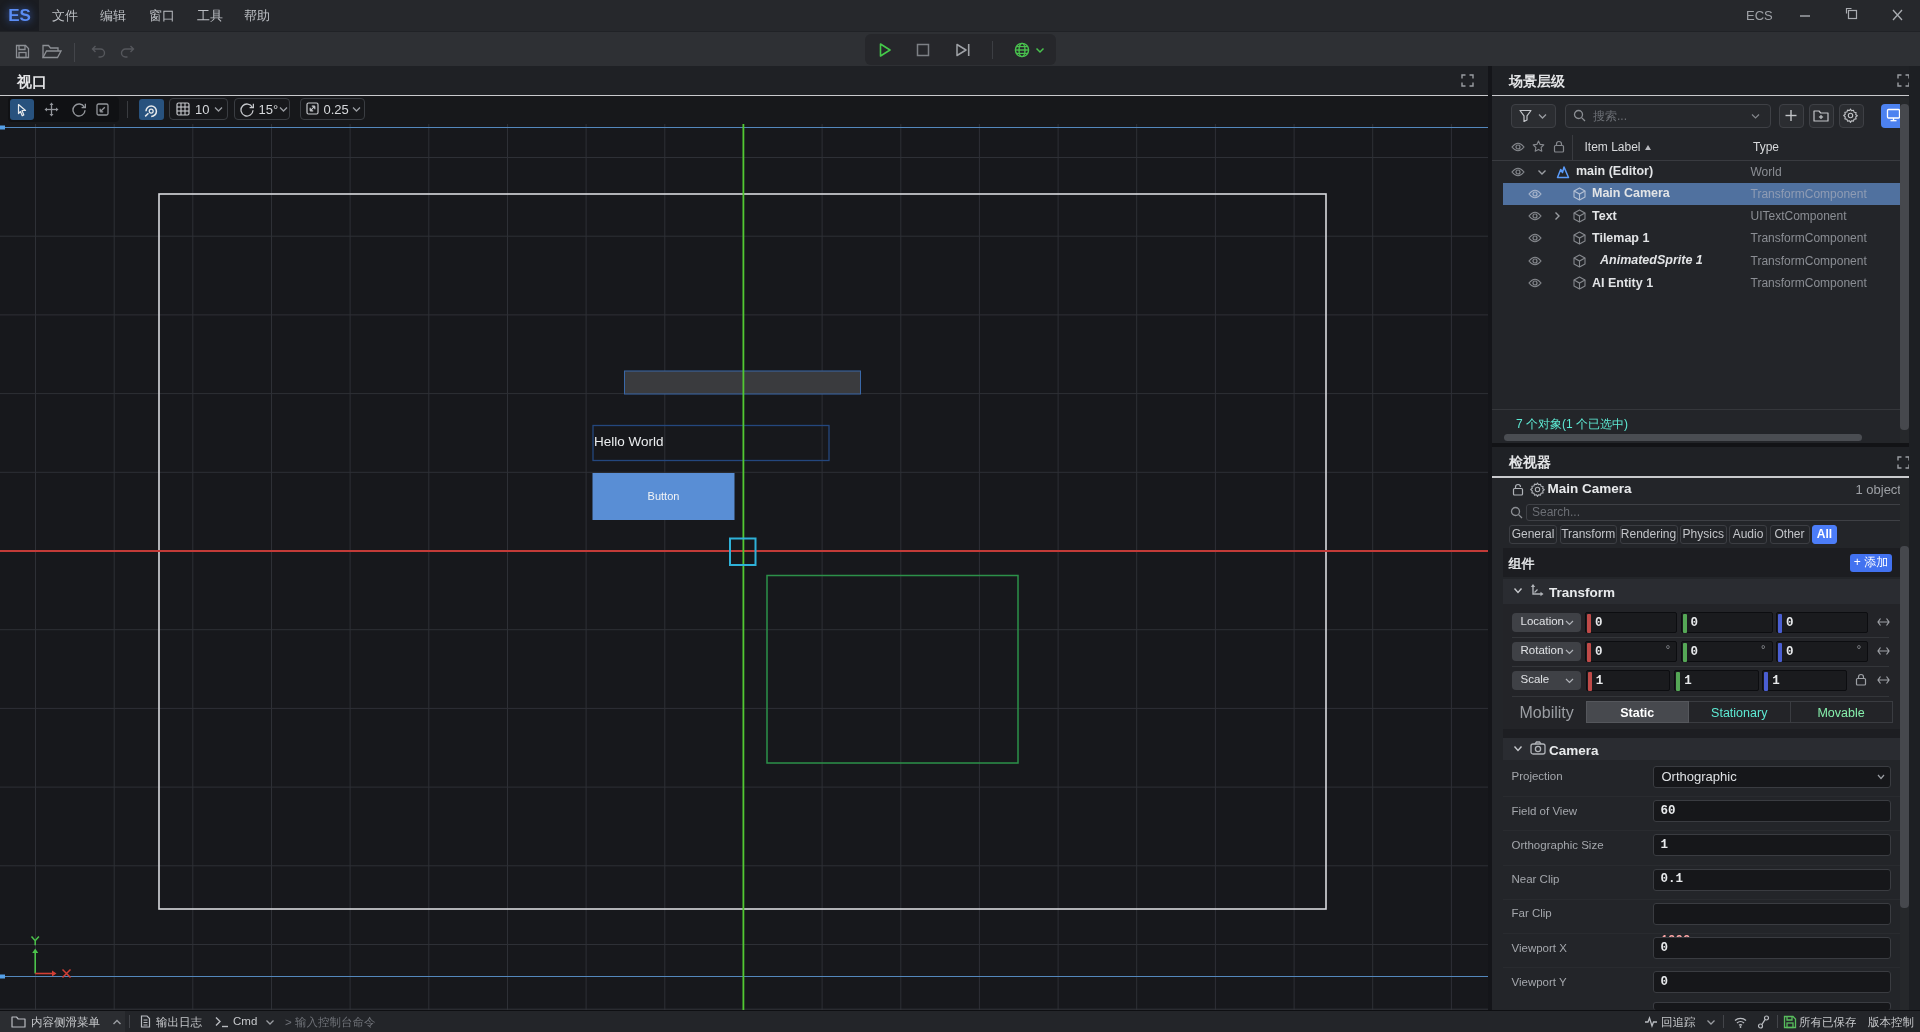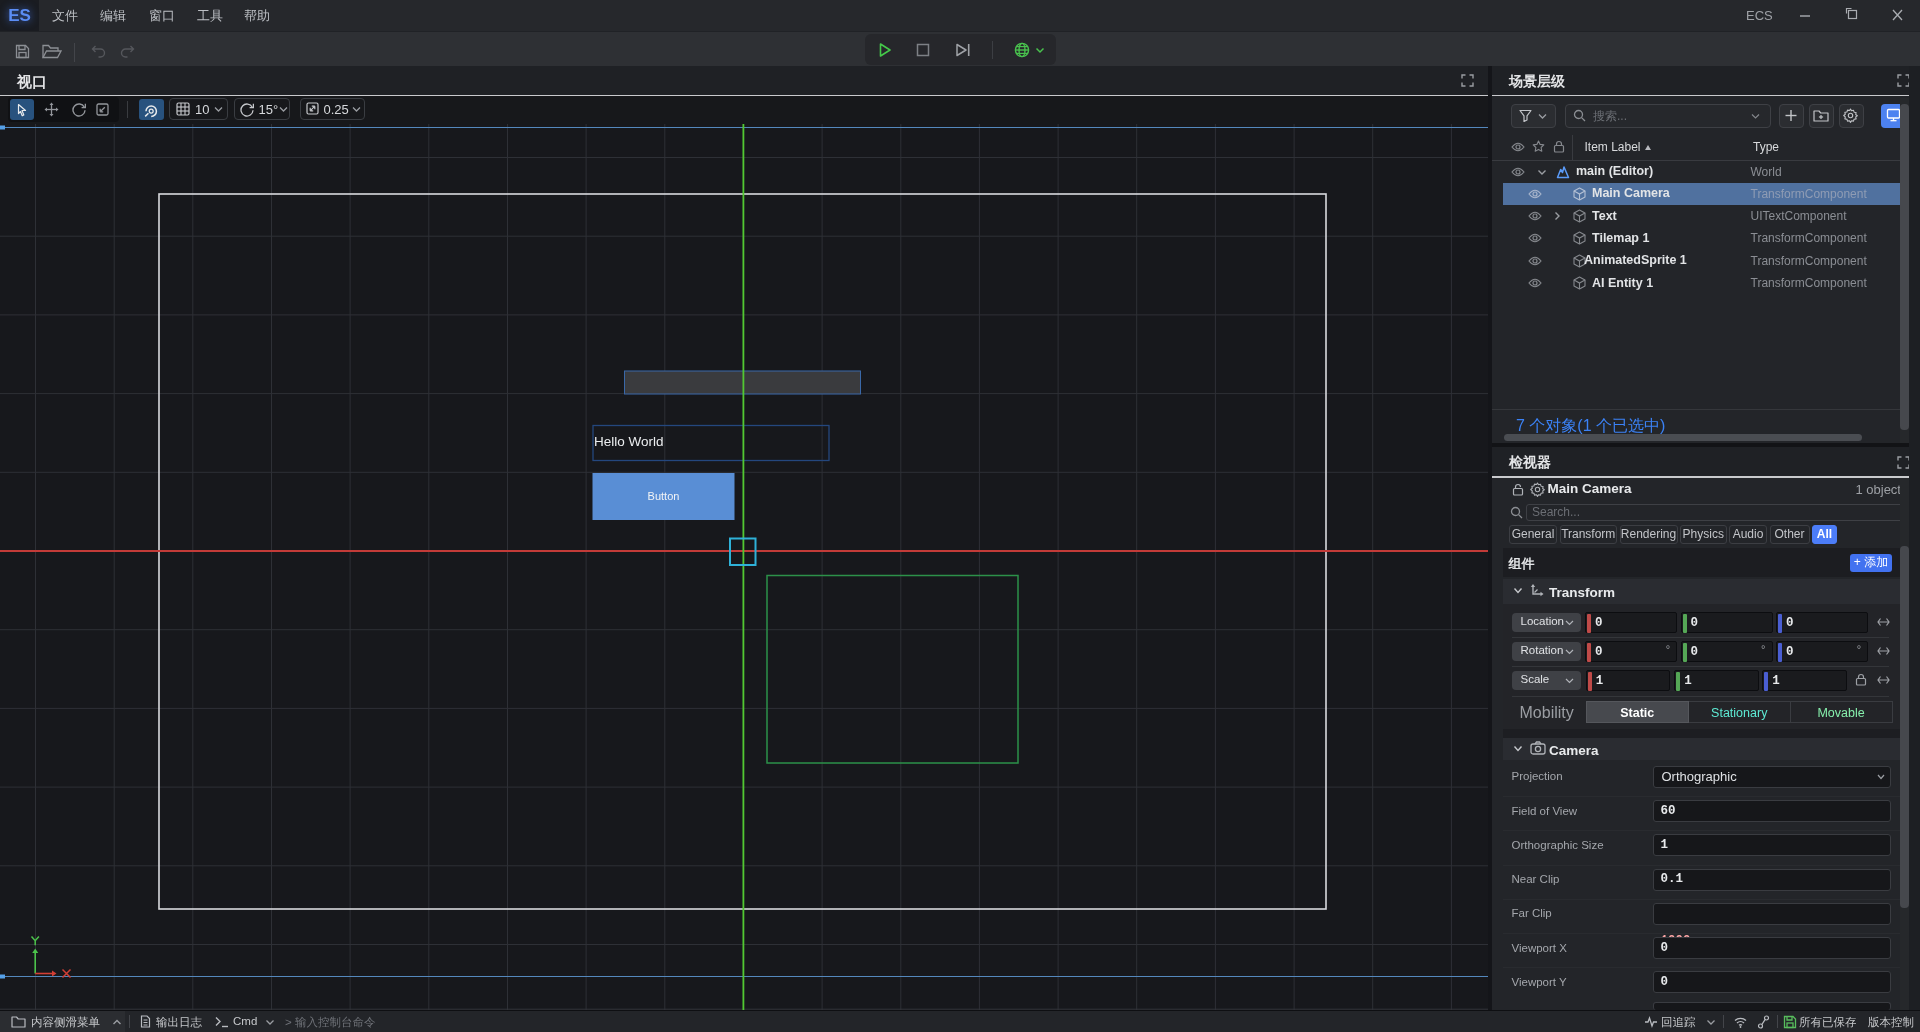--- a/index.html
+++ b/index.html
@@ -372,35 +372,35 @@
 <div class="abs rowtxt" style="left:100px;top:164.9px;">Tilemap 1</div>
 <div class="abs typetxt" style="left:258.5px;top:165.4px;">TransformComponent</div>
 <svg class="abs" style="left:36px;top:188.7px" width="14" height="12" viewBox="0 0 14 12">
         <path d="M1 6 Q7 -1.5 13 6 Q7 13.5 1 6 Z" fill="none" stroke="#85888d" stroke-width="1.2"></path>
         <circle cx="7" cy="6" r="2" fill="none" stroke="#85888d" stroke-width="1.2"></circle>
       </svg>
 <svg class="abs" style="left:81px;top:187.7px" width="13" height="14" viewBox="0 0 13 14">
         <path d="M6.5 1 L12 4 v6 L6.5 13 L1 10 V4 Z" fill="none" stroke="#85888d" stroke-width="1.1" stroke-linejoin="round"></path>
         <path d="M1 4 L6.5 7 L12 4 M6.5 7 V13" fill="none" stroke="#85888d" stroke-width="1.1"></path>
       </svg>
-<div class="abs rowtxt" style="left:92px;top:187.2px;">AnimatedSprite 1</div>
+<div class="abs rowtxt" style="left:108px;top:187.2px;font-style:italic;">AnimatedSprite 1</div>
 <div class="abs typetxt" style="left:258.5px;top:187.7px;">TransformComponent</div>
 <svg class="abs" style="left:36px;top:211.0px" width="14" height="12" viewBox="0 0 14 12">
         <path d="M1 6 Q7 -1.5 13 6 Q7 13.5 1 6 Z" fill="none" stroke="#85888d" stroke-width="1.2"></path>
         <circle cx="7" cy="6" r="2" fill="none" stroke="#85888d" stroke-width="1.2"></circle>
       </svg>
 <svg class="abs" style="left:81px;top:210.0px" width="13" height="14" viewBox="0 0 13 14">
         <path d="M6.5 1 L12 4 v6 L6.5 13 L1 10 V4 Z" fill="none" stroke="#85888d" stroke-width="1.1" stroke-linejoin="round"></path>
         <path d="M1 4 L6.5 7 L12 4 M6.5 7 V13" fill="none" stroke="#85888d" stroke-width="1.1"></path>
       </svg>
 <div class="abs rowtxt" style="left:100px;top:209.5px;">AI Entity 1</div>
 <div class="abs typetxt" style="left:258.5px;top:210.0px;">TransformComponent</div>
 
 <div class="abs" style="left:0;top:343px;width:428px;height:1px;background:#35373b;"></div>
-<div class="abs" style="left:24px;top:350px;font-size:16px;color:#3b82f6;">7 个对象(1 个已选中)</div>
+<div class="abs" style="left:24px;top:350px;font-size:12px;color:#5eead4;">7 个对象(1 个已选中)</div>
 <div class="abs" style="left:12px;top:368px;width:358px;height:7px;background:#4a4d52;border-radius:3.5px;"></div>
 <div class="abs" style="left:408px;top:32px;width:9px;height:345px;background:#26282b;"></div>
 <div class="abs" style="left:408px;top:38px;width:9px;height:326px;background:#46484d;border-radius:4px;"></div>
 <div class="abs" style="left:0;top:377px;width:428px;height:3.5px;background:#121316;"></div>
 <div class="abs phead" style="left:0;top:380.5px;width:428px;height:29.5px;">
   <div class="ptitle" style="font-size:14px;">检视器</div>
   <svg class="abs" style="left:405px;top:9px" width="13" height="13" viewBox="0 0 13 13">
           <path d="M1 4.5 V1 h3.5 M8.5 1 H12 v3.5 M12 8.5 V12 H8.5 M4.5 12 H1 V8.5" fill="none" stroke="#9a9da2" stroke-width="1.4"></path>
         </svg>
 </div>

